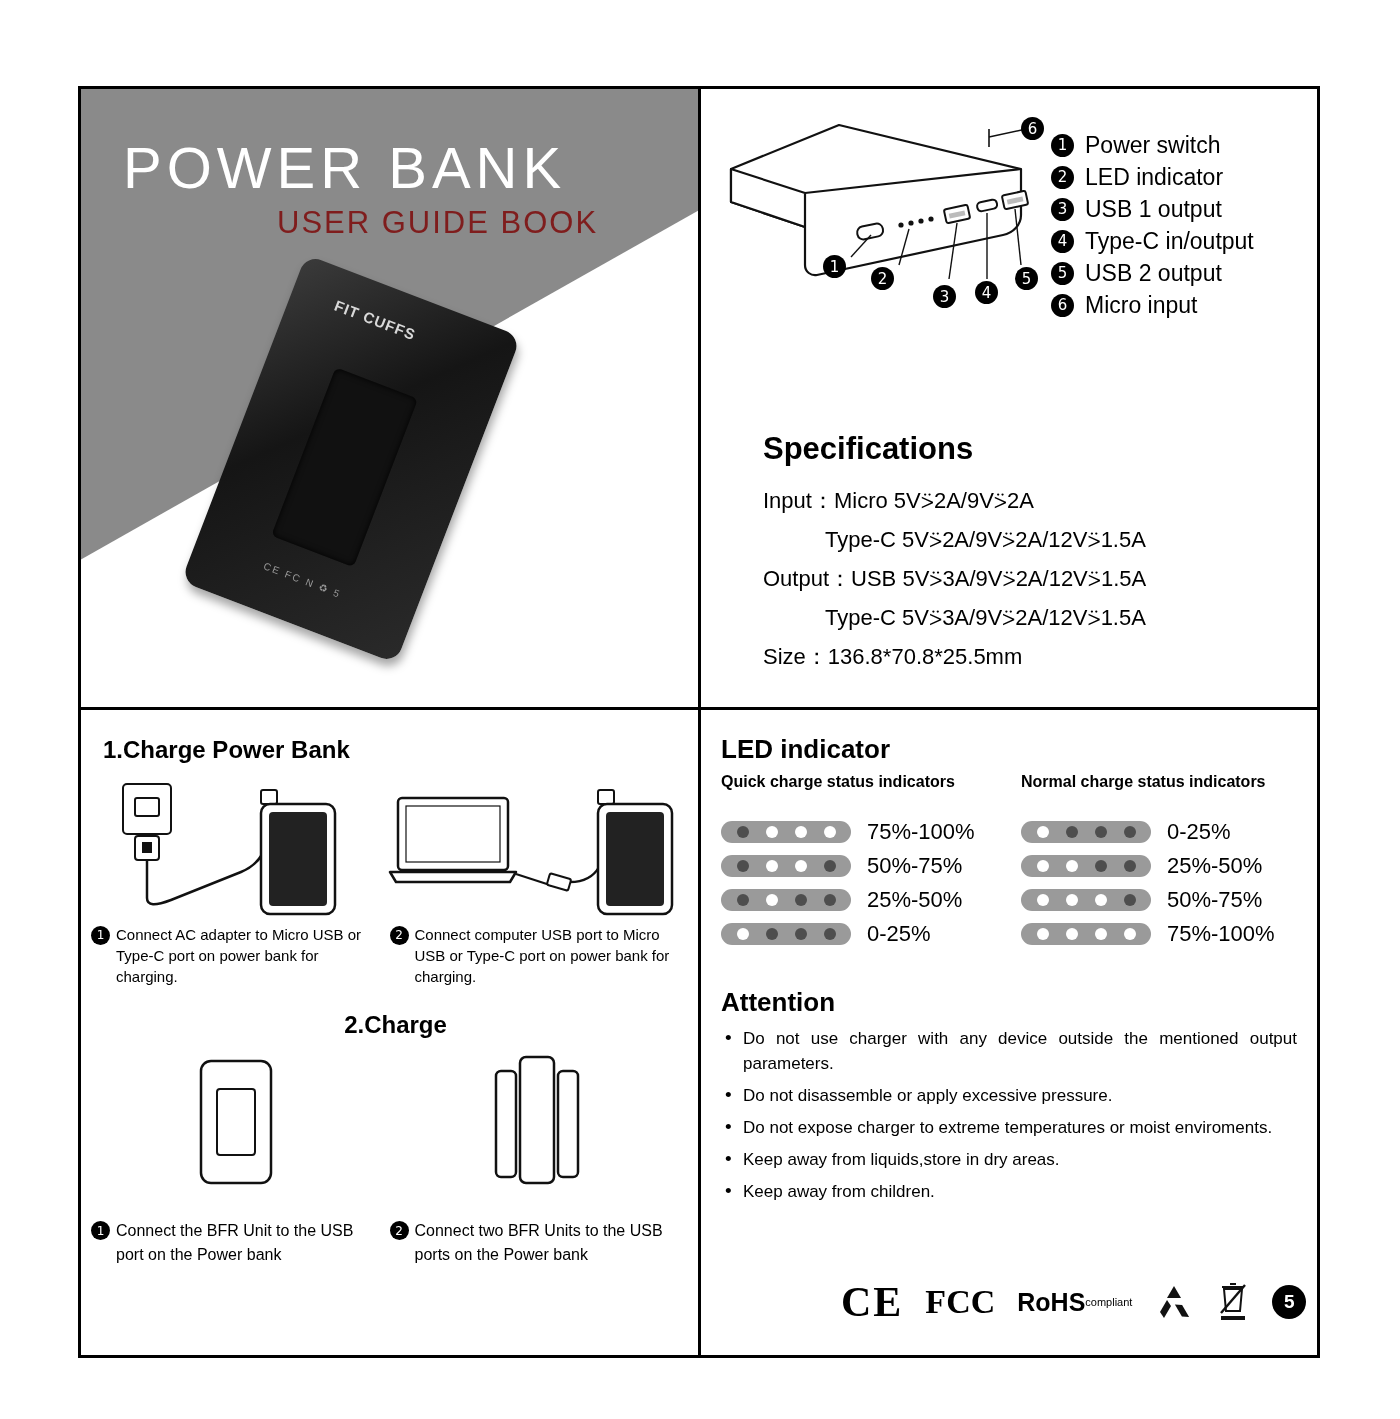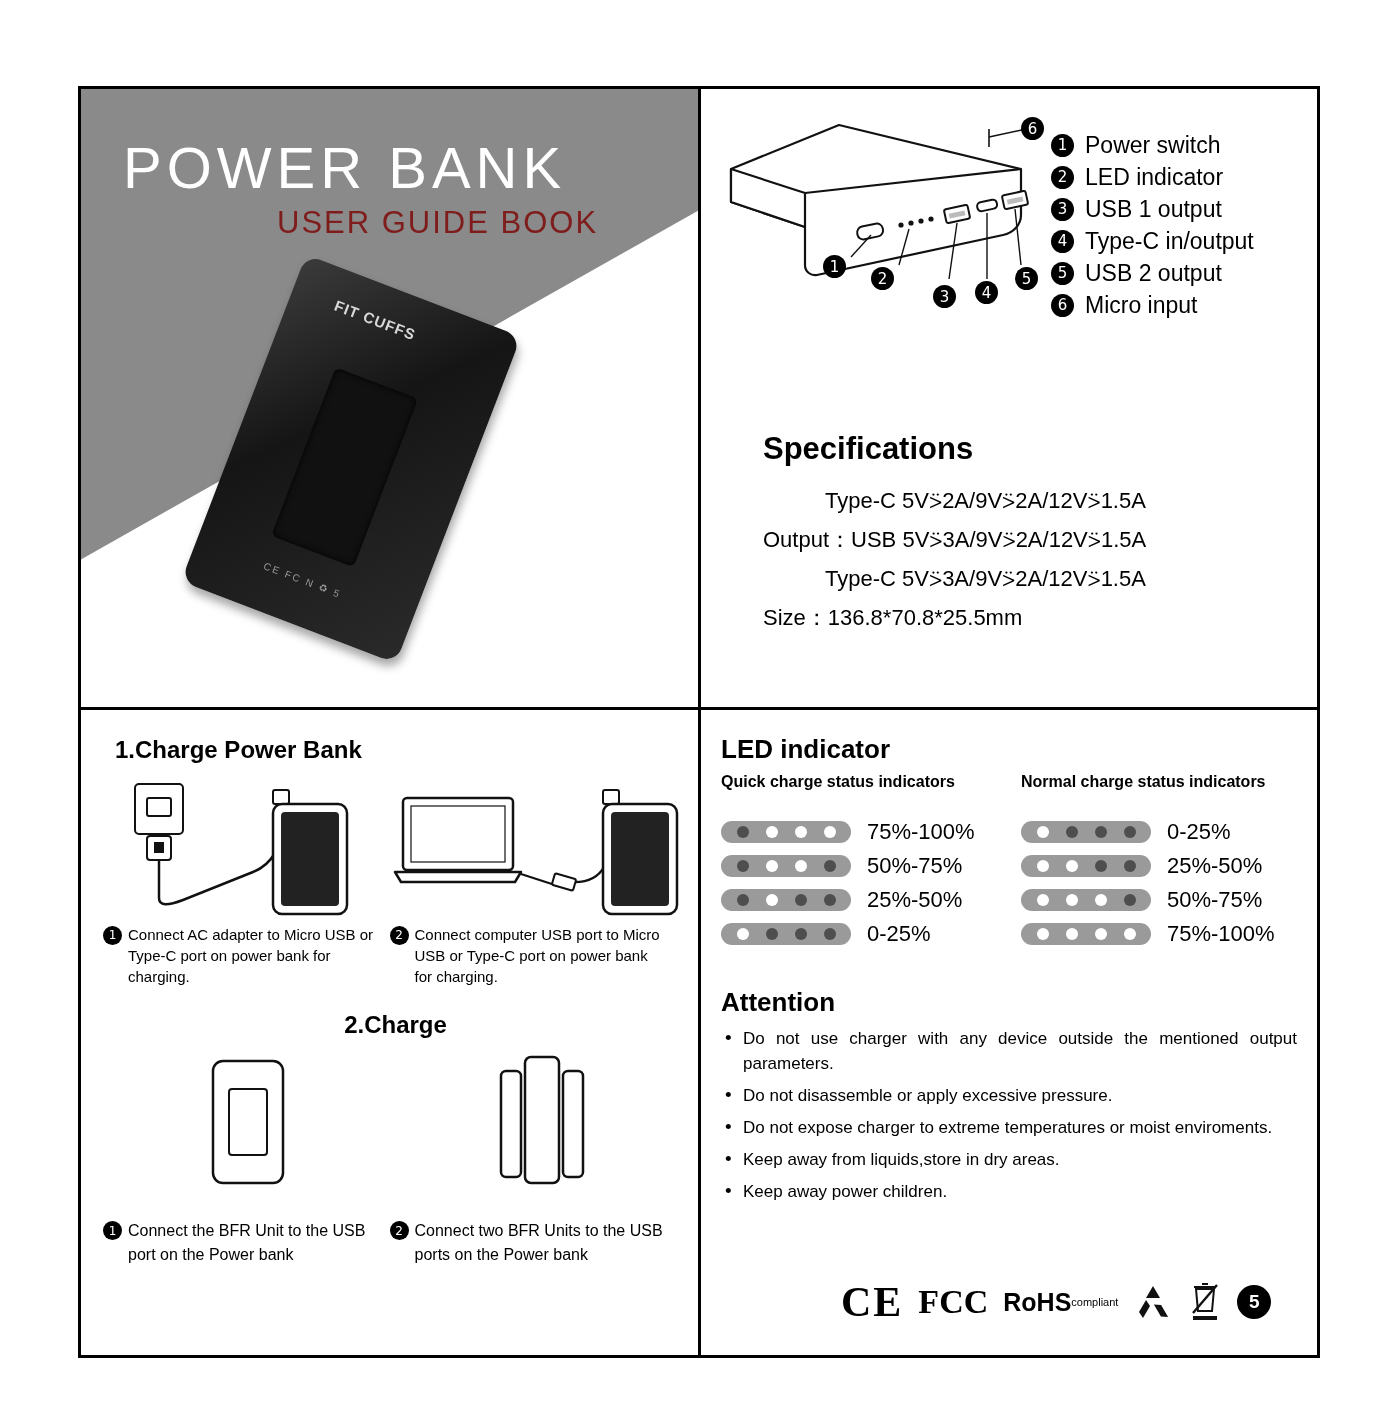--- a/index.html
+++ b/index.html
@@ -187,21 +187,21 @@
     top: 392px;
     font-size: 22px;
     line-height: 39px;
   }
   .spec-lines .indent { padding-left: 62px; }
 
   
   .bl {
     position: absolute;
     inset: 0;
-    padding: 18px 22px;
+    padding: 18px 10px;
     box-sizing: border-box;
   }
   .h-step {
     font-size: 24px;
     font-weight: bold;
     margin: 8px 0 4px 12px;
   }
   .illus-row {
     display: flex;
     height: 150px;
@@ -303,21 +303,21 @@
     left: 4px;
     top: -1px;
     font-size: 19px;
   }
   .cert-row {
     position: absolute;
     left: 140px;
     bottom: 30px;
     display: flex;
     align-items: center;
-    gap: 15px;
+    gap: 22px;
   }
   .cert {
     display: flex;
     align-items: center;
     justify-content: center;
     height: 46px;
   }
   .ce-text {
     font-size: 42px;
     font-weight: bold;
@@ -436,20 +436,21 @@
           <span>USB 2 output</span>
         </div>
         <div class="callout">
           <span class="num-badge">6</span>
           <span>Micro input</span>
         </div>
       </div>
 
       <div class="spec-title">Specifications</div>
       <div class="spec-lines">
+        <div>Input：Micro 5V⍩2A/9V⍩2A</div>
         <div class="indent">Type-C 5V⍩2A/9V⍩2A/12V⍩1.5A</div>
         <div>Output：USB 5V⍩3A/9V⍩2A/12V⍩1.5A</div>
         <div class="indent">Type-C 5V⍩3A/9V⍩2A/12V⍩1.5A</div>
         <div>Size：136.8*70.8*25.5mm</div>
       </div>
     </div>
   </div>
 
   <div class="row-bottom">
 
@@ -626,21 +627,21 @@
           </div>
 
         </div>
 
         <div class="h2" style="margin-top:36px;">Attention</div>
         <ul class="attention-list">
           <li>Do not use charger with any device outside the mentioned output parameters.</li>
           <li>Do not disassemble or apply excessive pressure.</li>
           <li>Do not expose charger to extreme temperatures or moist enviroments.</li>
           <li>Keep away from liquids,store in dry areas.</li>
-          <li>Keep away power children.</li>
+          <li>Keep away from children.</li>
         </ul>
 
         <div class="cert-row">
           <div class="cert">
             <span class="ce-text">CE</span>
           </div>
           <div class="cert">
             <span class="fcc-text">FCC</span>
           </div>
           <div class="cert rohs">

